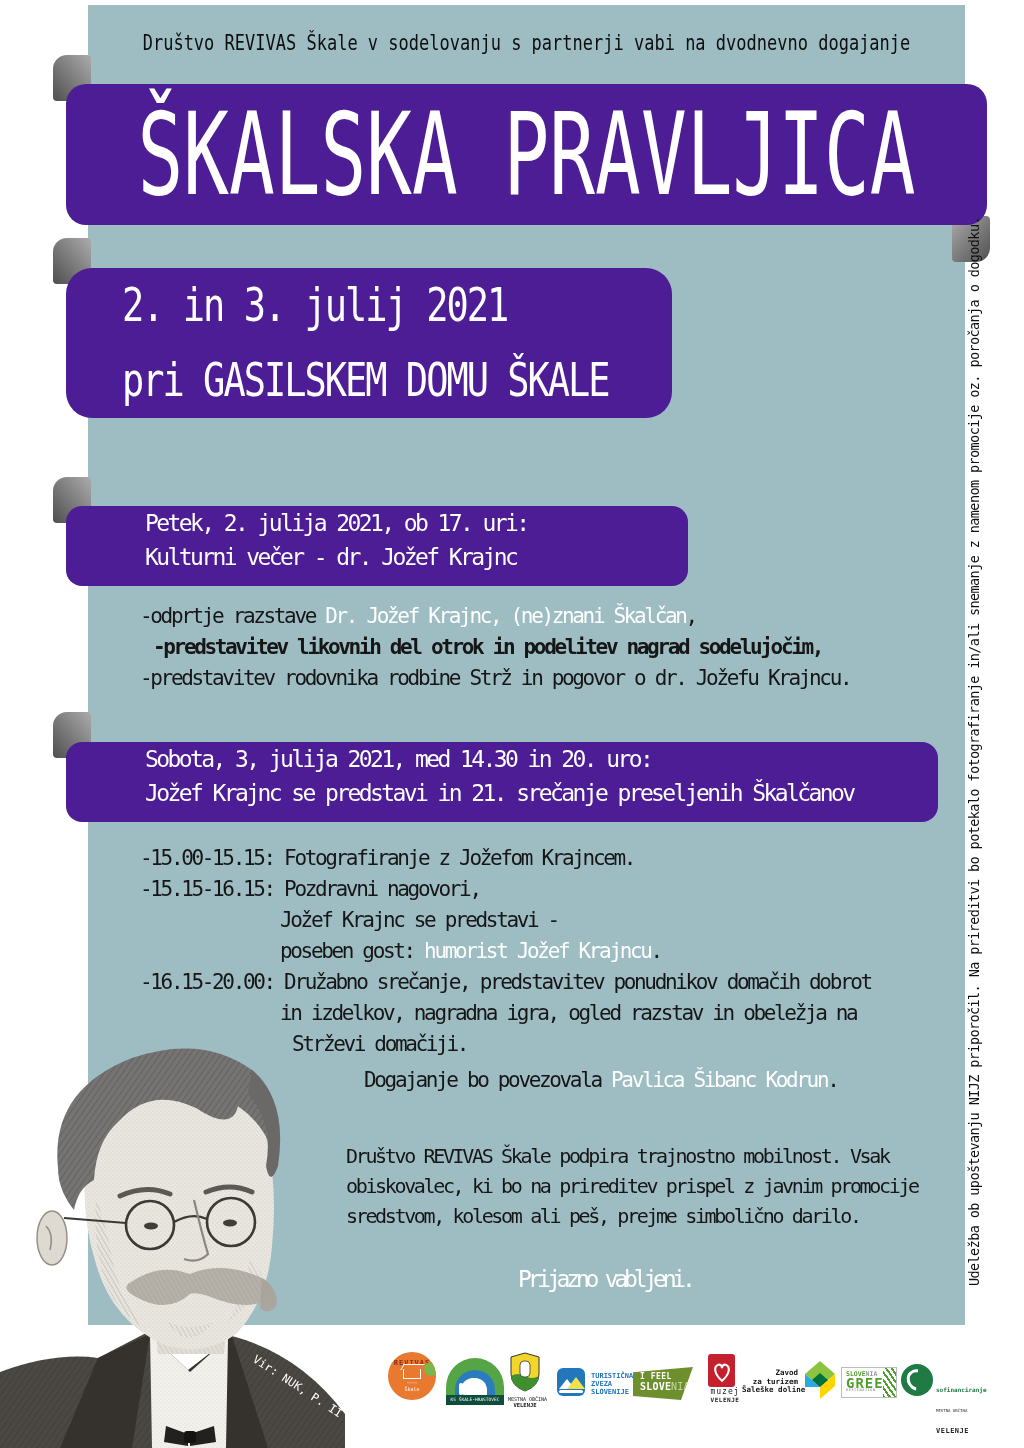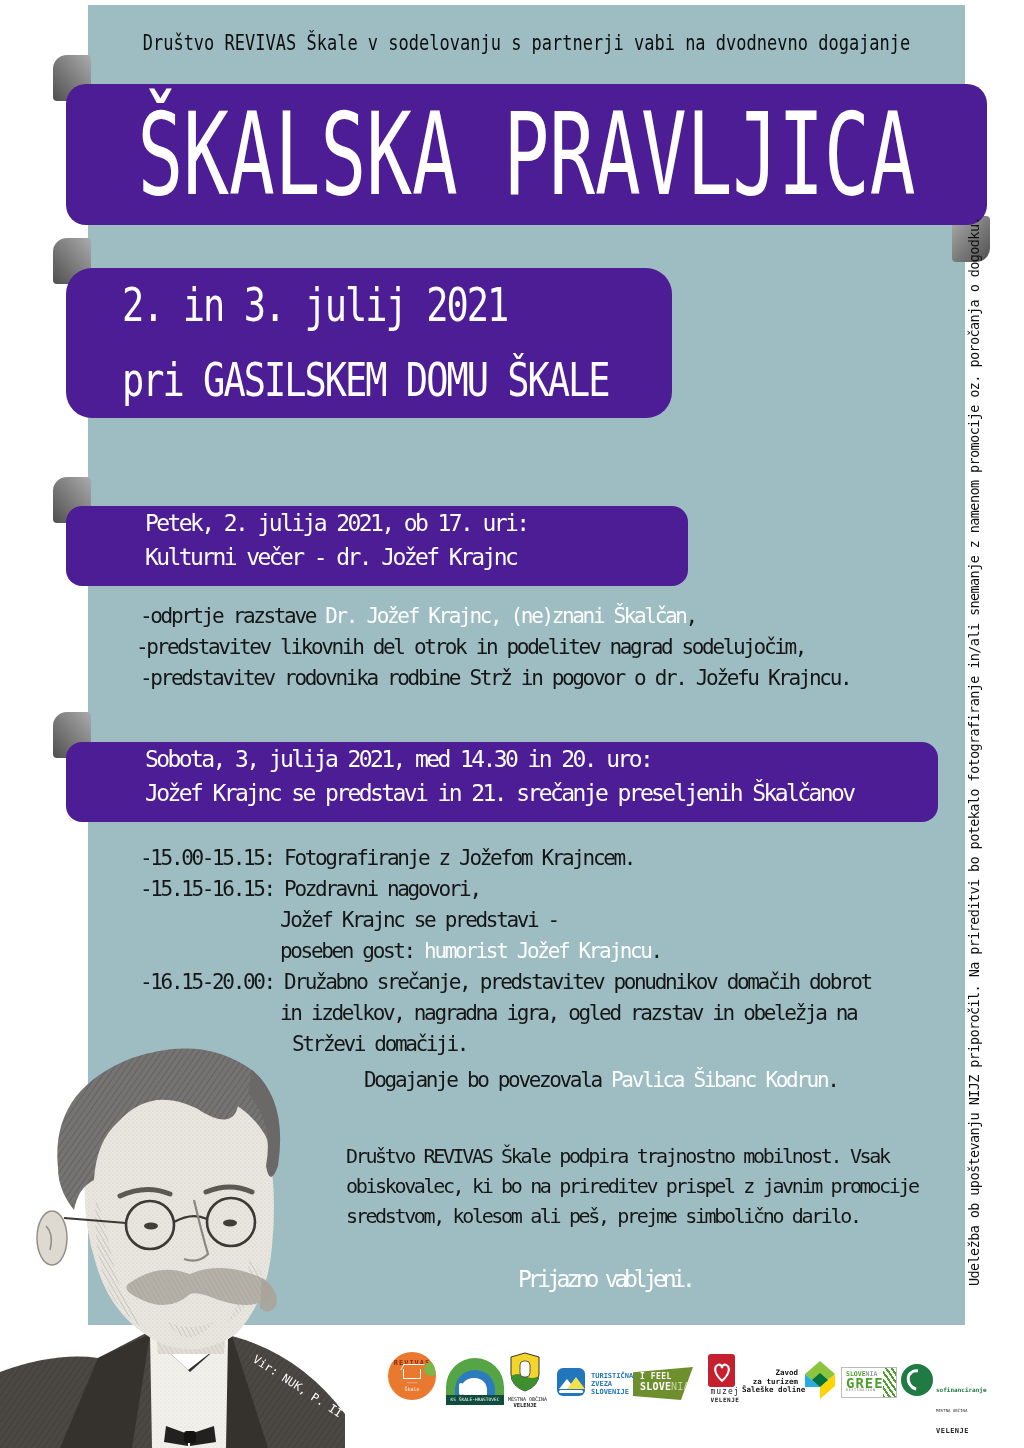--- a/index.html
+++ b/index.html
@@ -119,21 +119,21 @@
     <div class="date-line">pri GASILSKEM DOMU ŠKALE</div>
   </div>
 </div>
 
 <div class="blackbox daybox petek">
   <div class="day-line">Petek, 2. julija 2021, ob 17. uri:</div>
   <div class="day-line">Kulturni večer - dr. Jožef Krajnc</div>
 </div>
 
 <div class="bl" style="left:140px;top:601px;"><span>-odprtje razstave </span><span class="hl">Dr. Jožef Krajnc, (ne)znani Škalčan</span><span>,</span></div>
-<div class="bl" style="left:136px;top:632px;">-predstavitev likovnih del otrok in podelitev nagrad sodelujočim,</div>
+<div class="bl" style="left:153px;top:632px;font-weight:bold;">-predstavitev likovnih del otrok in podelitev nagrad sodelujočim,</div>
 <div class="bl" style="left:140px;top:663px;">-predstavitev rodovnika rodbine Strž in pogovor o dr. Jožefu Krajncu.</div>
 
 <div class="blackbox daybox sobota">
   <div class="day-line">Sobota, 3, julija 2021, med 14.30 in 20. uro:</div>
   <div class="day-line">Jožef Krajnc se predstavi in 21. srečanje preseljenih Škalčanov</div>
 </div>
 
 <div class="bl" style="left:140px;top:843px;">-15.00-15.15: Fotografiranje z Jožefom Krajncem.</div>
 <div class="bl" style="left:140px;top:874px;">-15.15-16.15: Pozdravni nagovori,</div>
 <div class="bl" style="left:280px;top:905px;">Jožef Krajnc se predstavi -</div>

